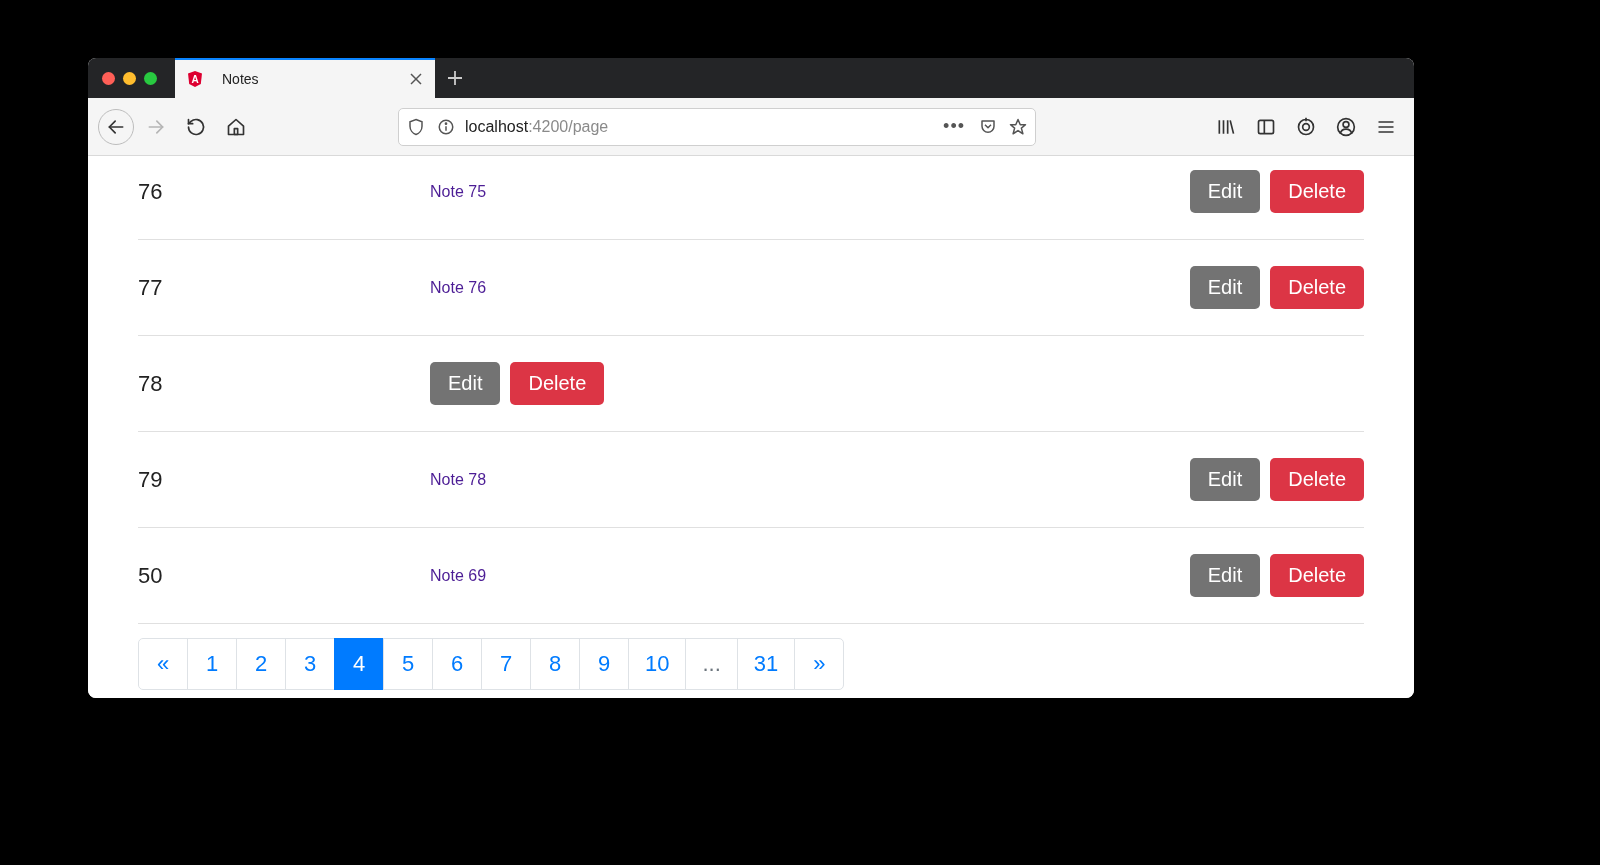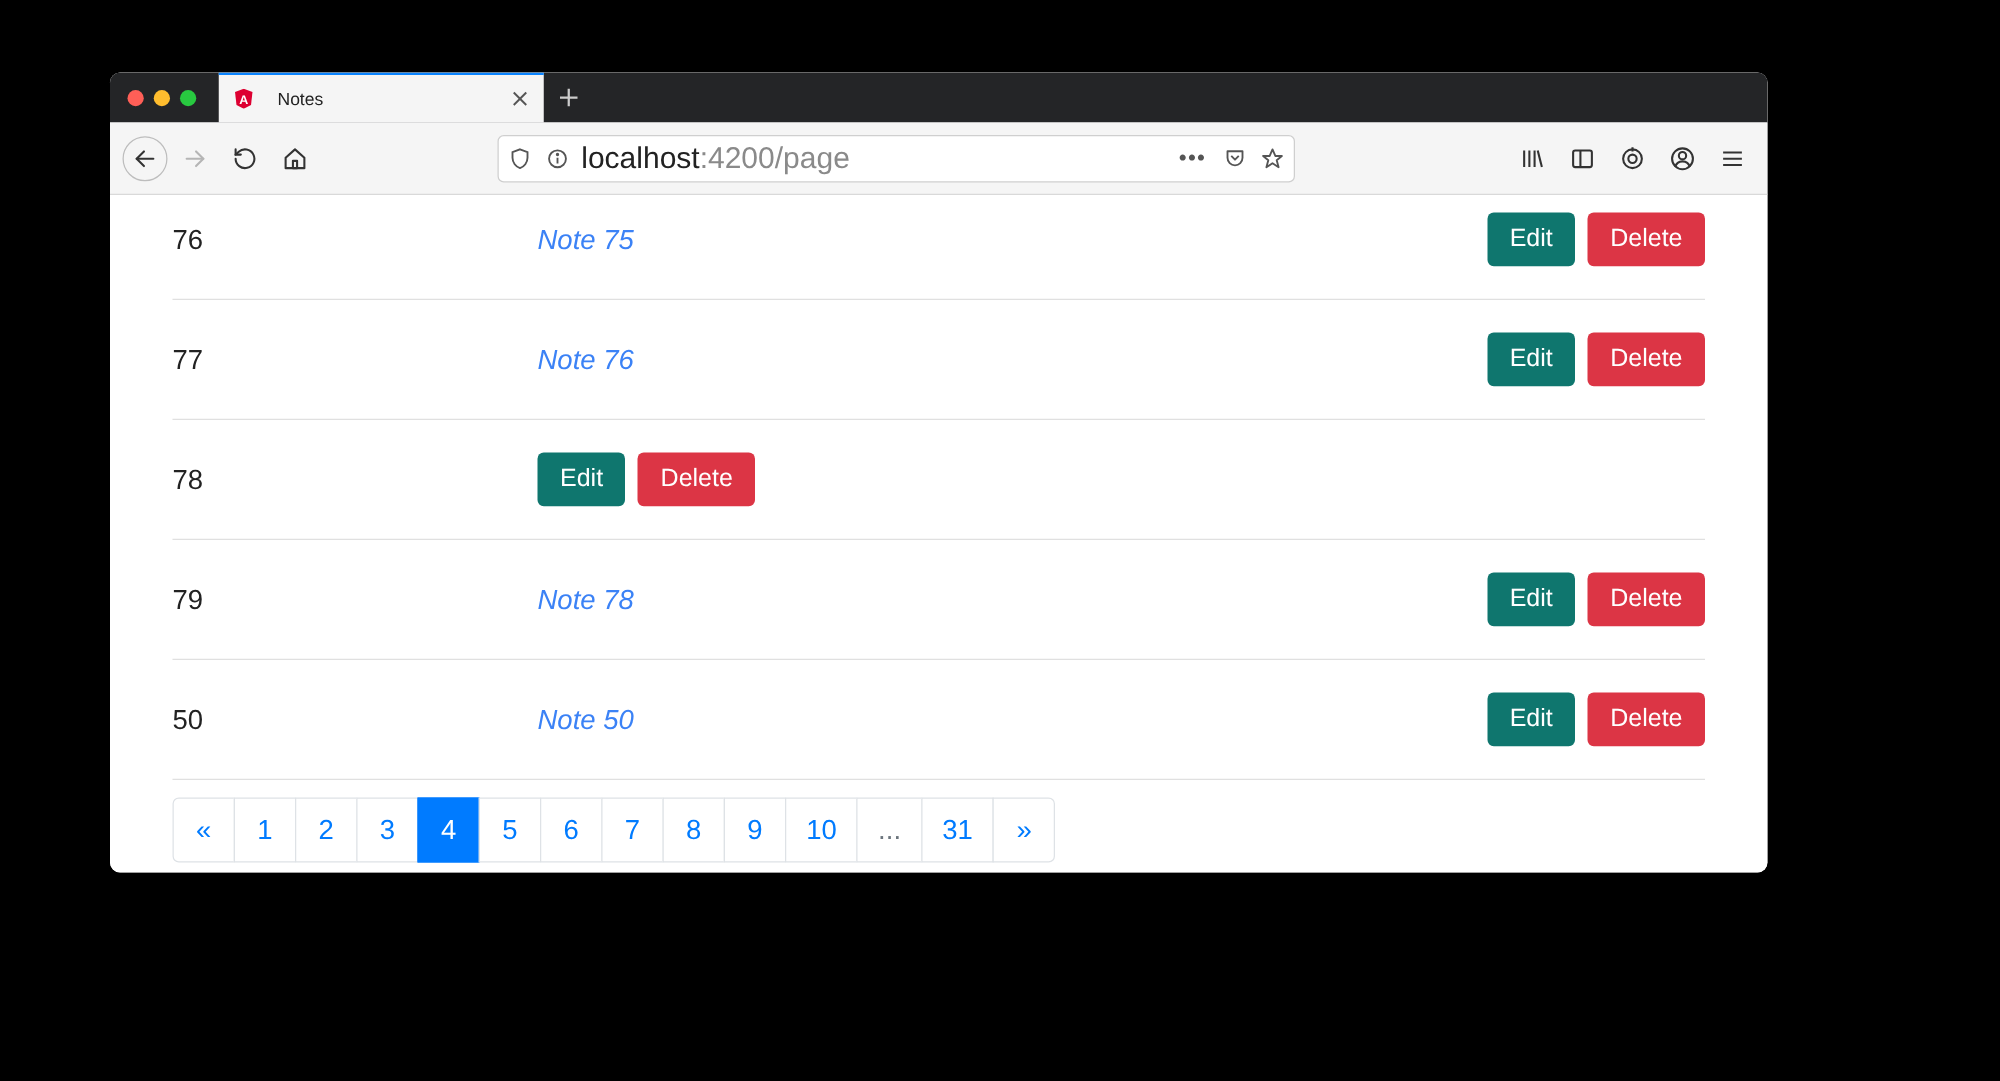--- a/index.html
+++ b/index.html
@@ -81,21 +81,21 @@
     height: 38px;
     border: 1px solid #cfcfcf;
     border-radius: 5px;
     background: #fff;
     display: flex;
     align-items: center;
     padding: 0 6px;
     gap: 8px;
   }
   .ab-icon { width:22px; height:22px; display:flex; align-items:center; justify-content:center; color:#555; }
-  .ab-url { flex:1; font-size:24px; color:#222; display:flex; align-items:center; white-space:nowrap; overflow:hidden; }
+  .ab-url { flex:1; font-size:16px; color:#222; display:flex; align-items:center; white-space:nowrap; overflow:hidden; }
   .ab-url .host { color:#222; }
   .ab-url .muted { color:#8a8a8a; }
   .ab-dots { color:#555; font-size:18px; letter-spacing:1px; padding:0 4px; }
   .toolbar-right { margin-left:auto; display:flex; align-items:center; gap:4px; }
   
   .content {
     flex:1;
     overflow: hidden;
     background:#fff;
     padding: 0 0 0 0;
@@ -112,34 +112,33 @@
     gap: 48px;
   }
   .note-row:first-child { padding-top: 14px; }
   .note-id {
     width: 244px;
     font-size: 22px;
     color: #222;
   }
   .note-title {
     flex: 1;
-    font-size: 22px;
-    color: #3b82f6;
-    font-style: italic;
+    font-size: 16px;
+    color: #4c1d95;
   }
   .note-actions { display:flex; gap:10px; }
   .btn {
     font-size: 20px;
     border-radius: 5px;
     border: none;
     padding: 10px 18px;
     cursor: pointer;
     color: #fff;
   }
-  .btn-secondary { background:#0f766e; }
+  .btn-secondary { background:#737373; }
   .btn-danger { background:#dc3545; }
   
   .footer-row {
     display:flex;
     align-items:center;
     padding: 14px 50px 0 50px;
     gap: 20px;
   }
   .pagination {
     display:flex;
@@ -339,21 +338,21 @@
         <div class="note-row">
           <div class="note-id">79</div>
           <div class="note-title">Note 78</div>
           <div class="note-actions">
             <button class="btn btn-secondary">Edit</button>
             <button class="btn btn-danger">Delete</button>
           </div>
         </div>
         <div class="note-row">
           <div class="note-id">50</div>
-          <div class="note-title">Note 50</div>
+          <div class="note-title">Note 69</div>
           <div class="note-actions">
             <button class="btn btn-secondary">Edit</button>
             <button class="btn btn-danger">Delete</button>
           </div>
         </div>
       </div>
 
     <div class="footer-row">
       <div class="pagination" id="pagination">
           <div class="page-item">«</div>

